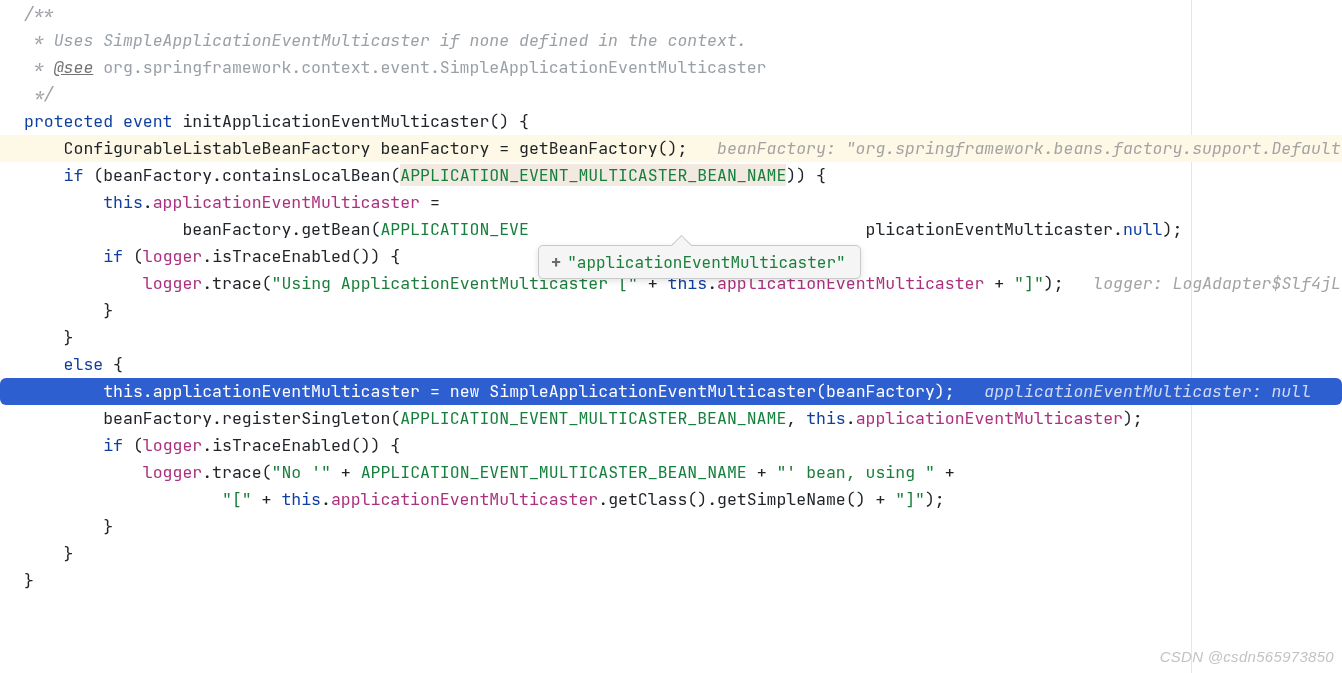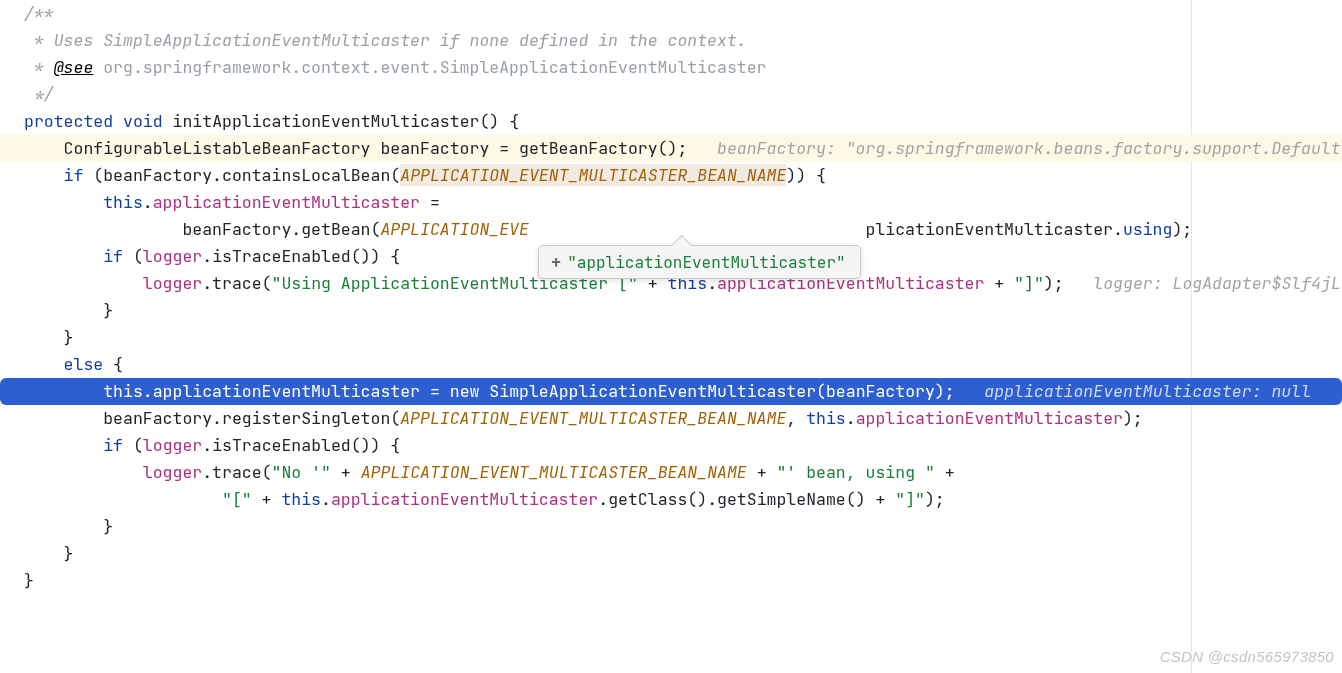--- a/index.html
+++ b/index.html
@@ -16,25 +16,25 @@
     height: 27px; line-height: 27px;
     padding-left: 24px;
     color: #212529;
     position: relative;
   }
   .line.hl-yellow { background: #fef9e7; }
   .line.hl-blue { background: #2e5fd1; color: #ffffff; border-radius: 6px; }
   .line.hl-blue .hint { color: #cfdaf3; font-style: italic; }
 
   .c-comment { color: #9aa0a6; font-style: italic; }
-  .c-annot   { color: #000000; font-style: italic; text-decoration: underline; }
+  .c-annot   { color: #737373; font-style: italic; text-decoration: underline; }
   .c-doc     { color: #9aa0a6; }
   .c-keyword { color: #0f3fa0; }
   .c-string  { color: #1b7f3b; }
-  .c-const   { color: #a16207; font-style: italic; }
+  .c-const   { color: #15803d; }
   .c-field   { color: #ab307e; }
   .c-this    { color: #0f3fa0; }
   .hint      { color: #a3a3a3; font-style: italic; }
   .c-hl-id   { background: #f2e9e1; }
 
   .tooltip {
     position: absolute;
     top: 245px; left: 538px;
     background: #f5f5f5;
     border: 1px solid #c9c9c9;
@@ -73,29 +73,29 @@
 <body>
 
 <div class="editor">
   <div class="right-sep"></div>
 
   <div class="line"><span class="c-comment">/**</span></div>
   <div class="line"><span class="c-comment"> * Uses SimpleApplicationEventMulticaster if none defined in the context.</span></div>
   <div class="line"><span class="c-comment"> * </span><span class="c-annot">@see</span><span class="c-doc"> org.springframework.context.event.SimpleApplicationEventMulticaster</span></div>
   <div class="line"><span class="c-comment"> */</span></div>
 
-  <div class="line"><span class="c-keyword">protected</span> <span class="c-keyword">void</span> <span>initApplicationEventMulticaster</span>() {</div>
+  <div class="line"><span class="c-keyword">protected</span> <span class="c-keyword">event</span> <span>initApplicationEventMulticaster</span>() {</div>
 
   <div class="line hl-yellow"><span>    </span><span>ConfigurableListableBeanFactory beanFactory = getBeanFactory();</span>   <span class="hint">beanFactory: "org.springframework.beans.factory.support.Default</span></div>
 
   <div class="line"><span>    </span><span class="c-keyword">if</span><span> (beanFactory.containsLocalBean(</span><span class="c-const c-hl-id">APPLICATION_EVENT_MULTICASTER_BEAN_NAME</span><span>)) {</span></div>
 
   <div class="line"><span>        </span><span class="c-this">this</span><span>.</span><span class="c-field">applicationEventMulticaster</span><span> =</span></div>
 
-  <div class="line"><span>                </span><span>beanFactory.getBean(</span><span class="c-const">APPLICATION_EVE</span>                                  <span>plicationEventMulticaster.</span><span class="c-keyword">using</span><span>);</span></div>
+  <div class="line"><span>                </span><span>beanFactory.getBean(</span><span class="c-const">APPLICATION_EVE</span>                                  <span>plicationEventMulticaster.</span><span class="c-keyword">null</span><span>);</span></div>
 
   <div class="line"><span>        </span><span class="c-keyword">if</span><span> (</span><span class="c-field">logger</span><span>.isTraceEnabled()) {</span></div>
 
   <div class="line"><span>            </span><span class="c-field">logger</span><span>.trace(</span><span class="c-string">"Using ApplicationEventMulticaster ["</span><span> + </span><span class="c-this">this</span><span>.</span><span class="c-field">applicationEventMulticaster</span><span> + </span><span class="c-string">"]"</span><span>);</span>   <span class="hint">logger: LogAdapter$Slf4jL</span></div>
 
   <div class="line"><span>        </span><span>}</span></div>
   <div class="line"><span>    </span><span>}</span></div>
   <div class="line"><span>    </span><span class="c-keyword">else</span><span> {</span></div>
 
   <div class="line hl-blue"><span>        </span><span>this</span><span>.</span><span>applicationEventMulticaster</span><span> = </span><span>new</span><span> SimpleApplicationEventMulticaster(beanFactory);</span>   <span class="hint">applicationEventMulticaster: null  </span></div>

